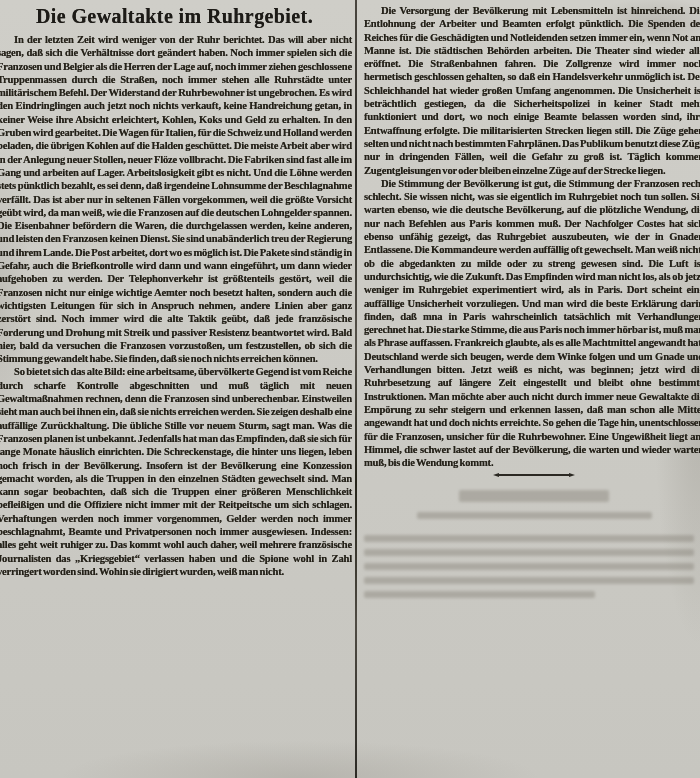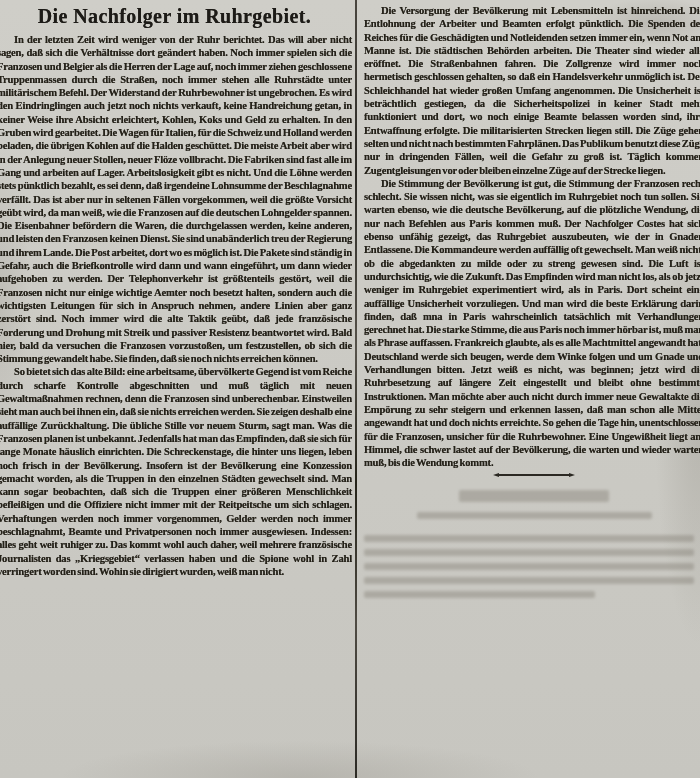--- a/index.html
+++ b/index.html
@@ -76,21 +76,21 @@
   .g-subtitle { width: 235px; height: 7px;  margin: 0 auto 16px auto; }
   .g-line     { width: 97%;   height: 7px;  margin: 7px 0; }
   .g-line.short { width: 68%; }
 </style>
 </head>
 <body>
 
 <div class="page">
 
   <div class="col col-left">
-    <h1 class="title">Die Nachfolger im Ruhrgebiet.</h1>
+    <h1 class="title">Die Gewaltakte im Ruhrgebiet.</h1>
     <p class="body-par" lang="de">In der letzten Zeit wird weniger von der Ruhr berichtet. Das will aber nicht sagen, daß sich die Verhältnisse dort geändert haben. Noch immer spielen sich die Franzosen und Belgier als die Herren der Lage auf, noch immer ziehen geschlossene Truppenmassen durch die Straßen, noch immer stehen alle Ruhrstädte unter militärischem Befehl. Der Widerstand der Ruhrbewohner ist ungebrochen. Es wird den Eindringlingen auch jetzt noch nichts verkauft, keine Handreichung getan, in keiner Weise ihre Absicht erleichtert, Kohlen, Koks und Geld zu erhalten. In den Gruben wird gearbeitet. Die Wagen für Italien, für die Schweiz und Holland werden beladen, die übrigen Kohlen auf die Halden geschüttet. Die meiste Arbeit aber wird in der Anlegung neuer Stollen, neuer Flöze vollbracht. Die Fabriken sind fast alle im Gang und arbeiten auf Lager. Arbeitslosigkeit gibt es nicht. Und die Löhne werden stets pünktlich bezahlt, es sei denn, daß irgendeine Lohnsumme der Beschlagnahme verfällt. Das ist aber nur in seltenen Fällen vorgekommen, weil die größte Vorsicht geübt wird, da man weiß, wie die Franzosen auf die deutschen Lohngelder spannen. Die Eisenbahner befördern die Waren, die durchgelassen werden, keine anderen, und leisten den Franzosen keinen Dienst. Sie sind unabänderlich treu der Regierung und ihrem Lande. Die Post arbeitet, dort wo es möglich ist. Die Pakete sind ständig in Gefahr, auch die Briefkontrolle wird dann und wann eingeführt, um dann wieder aufgehoben zu werden. Der Telephonverkehr ist größtenteils gestört, weil die Franzosen nicht nur einige wichtige Aemter noch besetzt halten, sondern auch die wichtigsten Leitungen für sich in Anspruch nehmen, andere Linien aber ganz zerstört sind. Noch immer wird die alte Taktik geübt, daß jede französische Forderung und Drohung mit Streik und passiver Resistenz beantwortet wird. Bald hier, bald da versuchen die Franzosen vorzustoßen, um festzustellen, ob sich die Stimmung gewandelt habe. Sie finden, daß sie noch nichts erreichen können.</p>
     <p class="body-par" lang="de">So bietet sich das alte Bild: eine arbeitsame, übervölkerte Gegend ist vom Reiche durch scharfe Kontrolle abgeschnitten und muß täglich mit neuen Gewaltmaßnahmen rechnen, denn die Franzosen sind unberechenbar. Einstweilen sieht man auch bei ihnen ein, daß sie nichts erreichen werden. Sie zeigen deshalb eine auffällige Zurückhaltung. Die übliche Stille vor neuem Sturm, sagt man. Was die Franzosen planen ist unbekannt. Jedenfalls hat man das Empfinden, daß sie sich für lange Monate häuslich einrichten. Die Schreckenstage, die hinter uns liegen, leben noch frisch in der Bevölkerung. Insofern ist der Bevölkerung eine Konzession gemacht worden, als die Truppen in den einzelnen Städten gewechselt sind. Man kann sogar beobachten, daß sich die Truppen einer größeren Menschlichkeit befleißigen und die Offiziere nicht immer mit der Reitpeitsche um sich schlagen. Verhaftungen werden noch immer vorgenommen, Gelder werden noch immer beschlagnahmt, Beamte und Privatpersonen noch immer ausgewiesen. Indessen: alles geht weit ruhiger zu. Das kommt wohl auch daher, weil mehrere französische Journalisten das „Kriegsgebiet“ verlassen haben und die Spione wohl in Zahl verringert worden sind. Wohin sie dirigiert wurden, weiß man nicht.</p>
   </div>
 
   <div class="col-rule"></div>
 
   <div class="col col-right">
     <p class="body-par" lang="de">Die Versorgung der Bevölkerung mit Lebensmitteln ist hinreichend. Die Entlohnung der Arbeiter und Beamten erfolgt pünktlich. Die Spenden des Reiches für die Geschädigten und Notleidenden setzen immer ein, wenn Not am Manne ist. Die städtischen Behörden arbeiten. Die Theater sind wieder alle eröffnet. Die Straßenbahnen fahren. Die Zollgrenze wird immer noch hermetisch geschlossen gehalten, so daß ein Handelsverkehr unmöglich ist. Der Schleichhandel hat wieder großen Umfang angenommen. Die Unsicherheit ist beträchtlich gestiegen, da die Sicherheitspolizei in keiner Stadt mehr funktioniert und dort, wo noch einige Beamte belassen worden sind, ihre Entwaffnung erfolgte. Die militarisierten Strecken liegen still. Die Züge gehen selten und nicht nach bestimmten Fahrplänen. Das Publikum benutzt diese Züge nur in dringenden Fällen, weil die Gefahr zu groß ist. Täglich kommen Zugentgleisungen vor oder bleiben einzelne Züge auf der Strecke liegen.</p>
     <p class="body-par" lang="de">Die Stimmung der Bevölkerung ist gut, die Stimmung der Franzosen recht schlecht. Sie wissen nicht, was sie eigentlich im Ruhrgebiet noch tun sollen. Sie warten ebenso, wie die deutsche Bevölkerung, auf die plötzliche Wendung, die nur nach Befehlen aus Paris kommen muß. Der Nachfolger Costes hat sich ebenso unfähig gezeigt, das Ruhrgebiet auszubeuten, wie der in Gnaden Entlassene. Die Kommandeure werden auffällig oft gewechselt. Man weiß nicht, ob die abgedankten zu milde oder zu streng gewesen sind. Die Luft ist undurchsichtig, wie die Zukunft. Das Empfinden wird man nicht los, als ob jetzt weniger im Ruhrgebiet experimentiert wird, als in Paris. Dort scheint eine auffällige Unsicherheit vorzuliegen. Und man wird die beste Erklärung darin finden, daß mna in Paris wahrscheinlich tatsächlich mit Verhandlungen gerechnet hat. Die starke Stimme, die aus Paris noch immer hörbar ist, muß man als Phrase auffassen. Frankreich glaubte, als es alle Machtmittel angewandt hat, Deutschland werde sich beugen, werde dem Winke folgen und um Gnade und Verhandlungen bitten. Jetzt weiß es nicht, was beginnen; jetzt wird die Ruhrbesetzung auf längere Zeit eingestellt und bleibt ohne bestimmte Instruktionen. Man möchte aber auch nicht durch immer neue Gewaltakte die Empörung zu sehr steigern und erkennen lassen, daß man schon alle Mittel angewandt hat und doch nichts erreichte. So gehen die Tage hin, unentschlossen für die Franzosen, unsicher für die Ruhrbewohner. Eine Ungewißheit liegt am Himmel, die schwer lastet auf der Bevölkerung, die warten und wieder warten muß, bis die Wendung kommt.</p>
 

